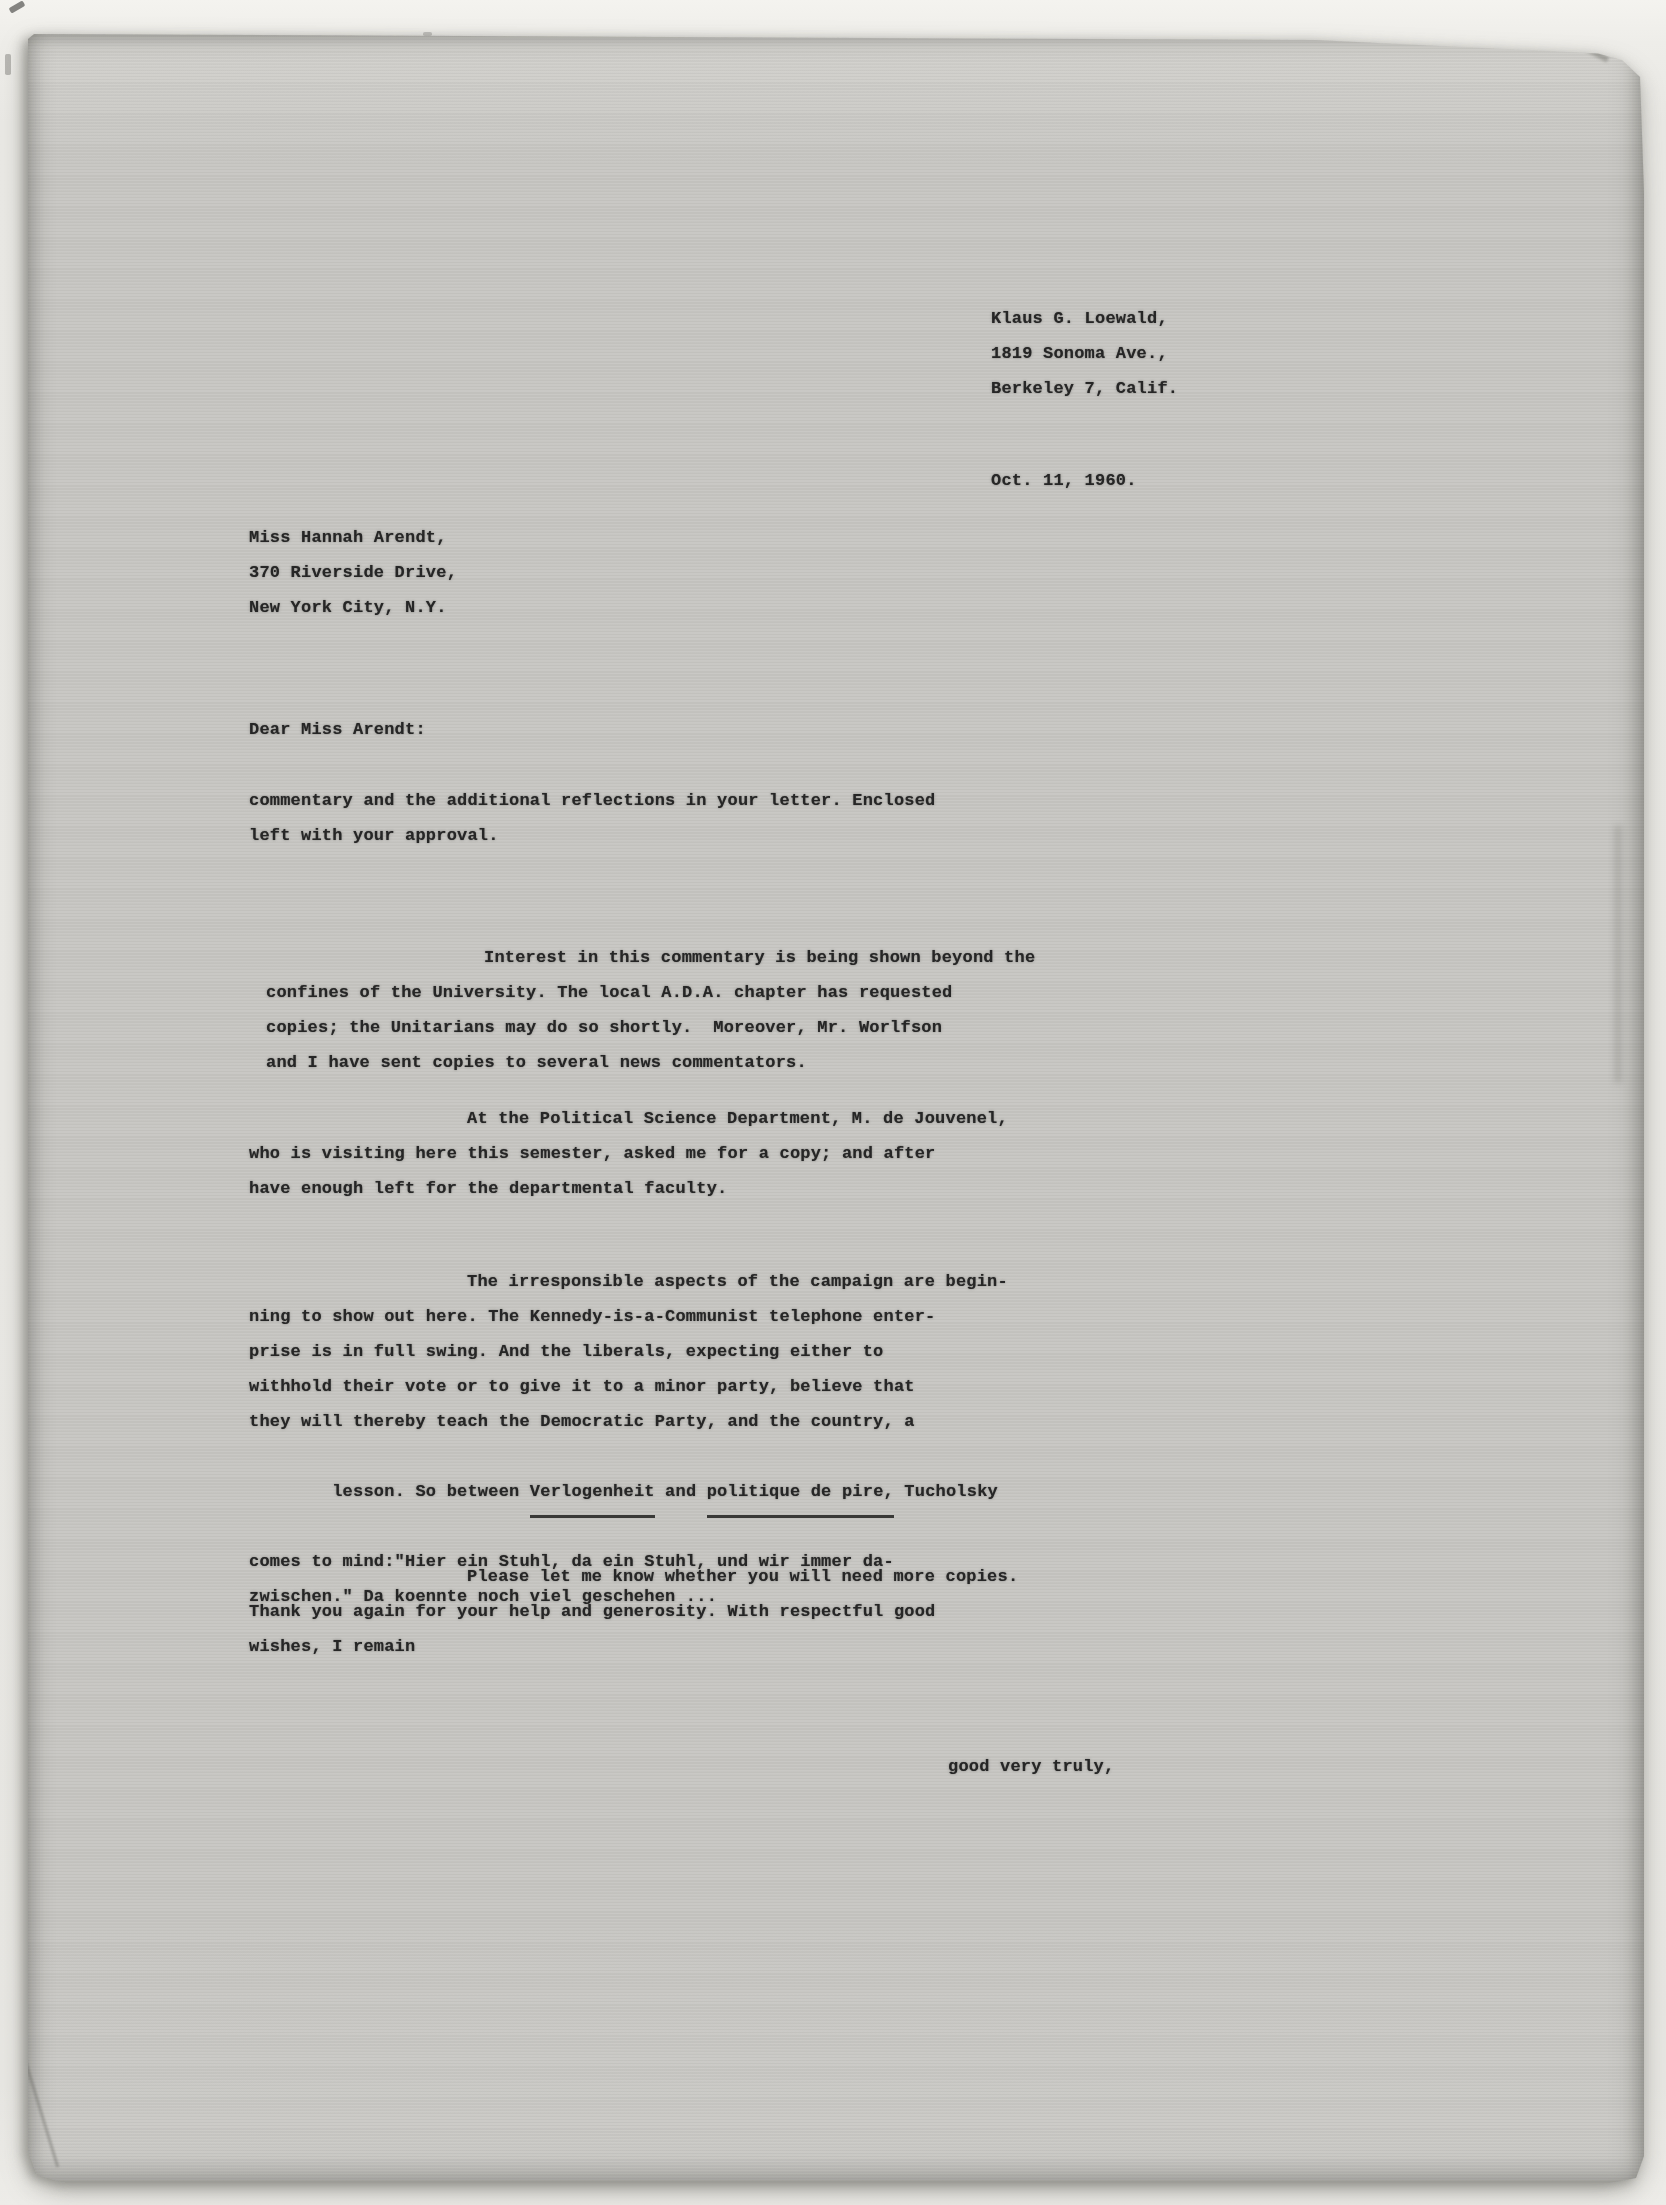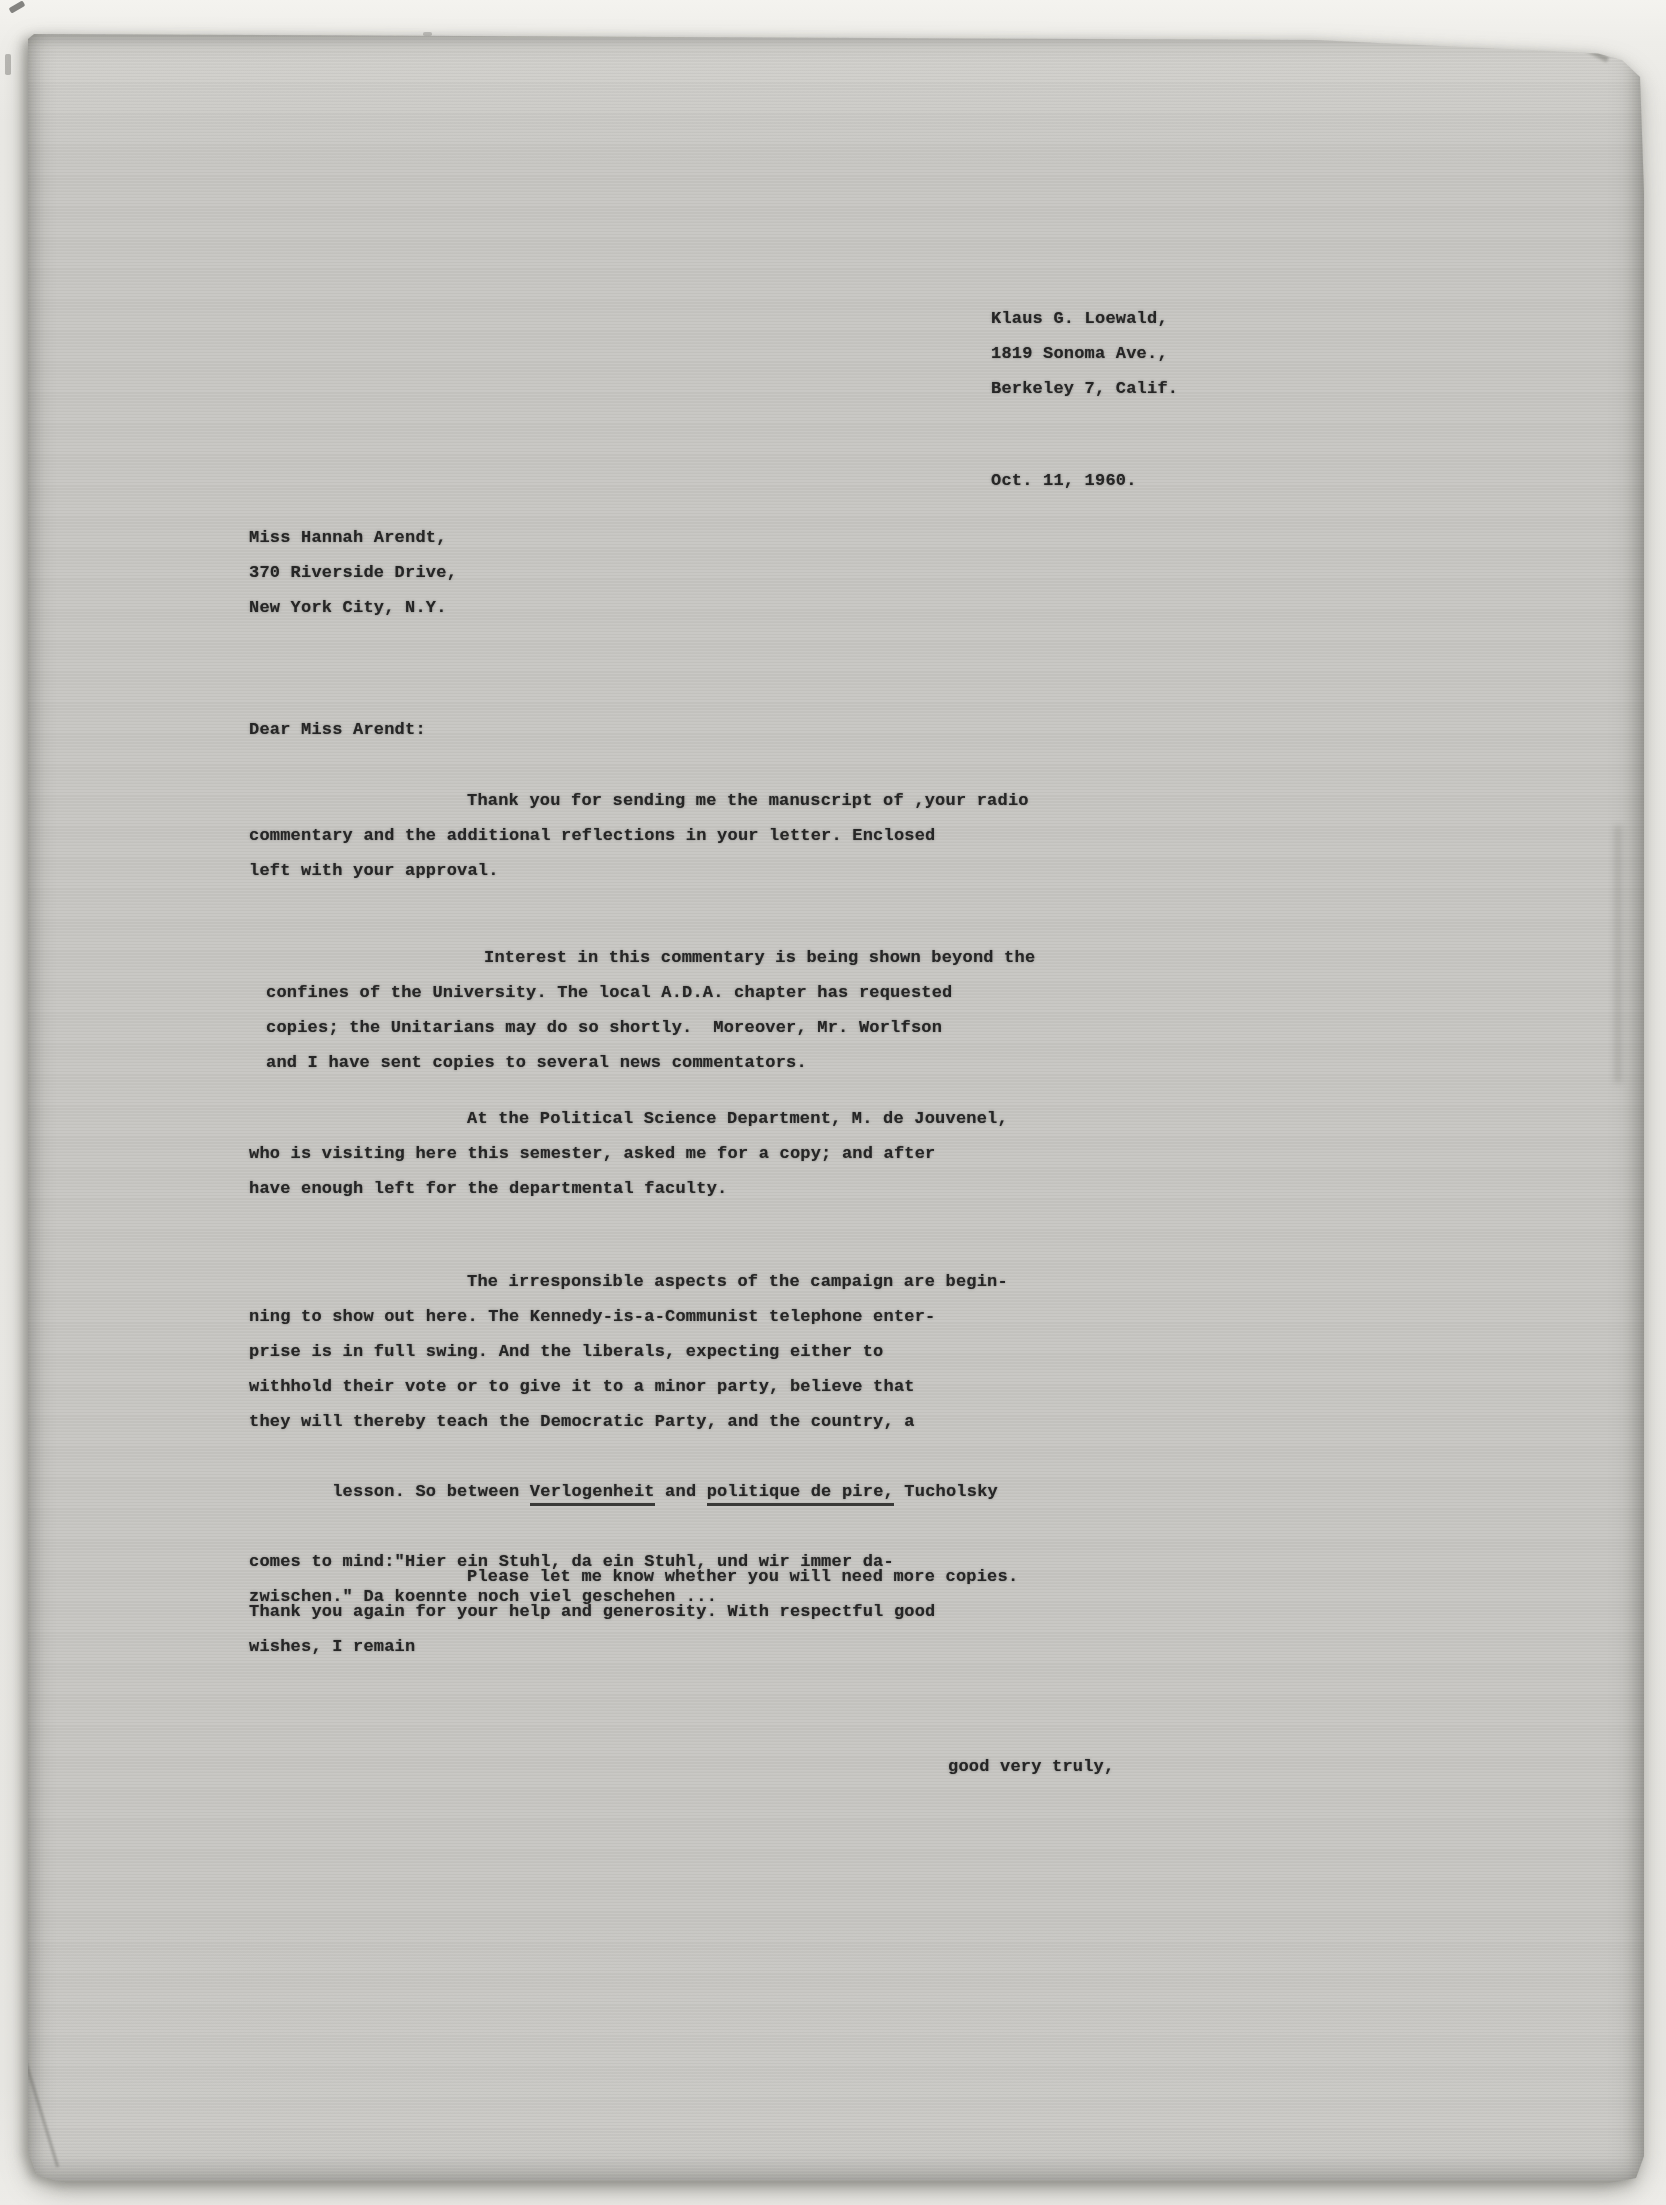--- a/index.html
+++ b/index.html
@@ -56,21 +56,21 @@
     font-weight: bold;
     white-space: pre;
     letter-spacing: 0.2px;
     text-shadow: 0 0 1.2px rgba(35,35,33,0.55), 0 0 3.7px rgba(60,60,56,0.18);
   }
   .first {
     padding-left: 218px;
   }
   .ul {
     border-bottom: 3.7px solid rgba(38,38,36,0.88);
-    padding-bottom: 2px;
+    padding-bottom: 14px;
   }
   .crease {
     position: absolute;
     pointer-events: none;
   }
 </style>
 </head>
 <body>
 
 <div class="scan-speck" style="left:8.6px; top:3.7px; width:16px; height:6.1px; transform:rotate(-30deg);"></div>
@@ -94,21 +94,20 @@
       <div class="ln">Miss Hannah Arendt,</div>
       <div class="ln">370 Riverside Drive,</div>
       <div class="ln">New York City, N.Y.</div>
     </div>
 
     <div class="tblock" style="left:221px; top:678px;">
       <div class="ln">Dear Miss Arendt:</div>
     </div>
 
     <div class="tblock" style="left:221px; top:749px;">
-      <div class="ln first">Thank you for sending me the manuscript of ,your radio</div>
       <div class="ln">commentary and the additional reflections in your letter. Enclosed</div>
       <div class="ln">left with your approval.</div>
     </div>
 
     <div class="tblock" style="left:238px; top:906px;">
       <div class="ln first">Interest in this commentary is being shown beyond the</div>
       <div class="ln">confines of the University. The local A.D.A. chapter has requested</div>
       <div class="ln">copies; the Unitarians may do so shortly.  Moreover, Mr. Worlfson</div>
       <div class="ln">and I have sent copies to several news commentators.</div>
     </div>

